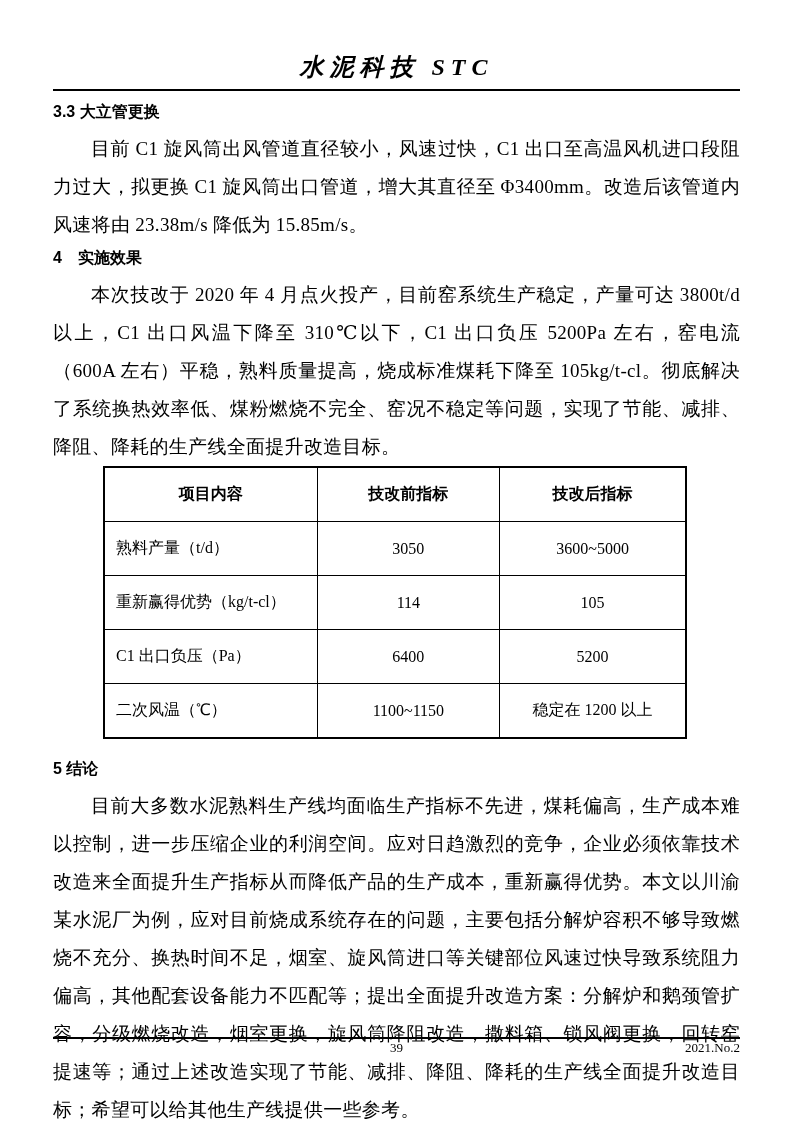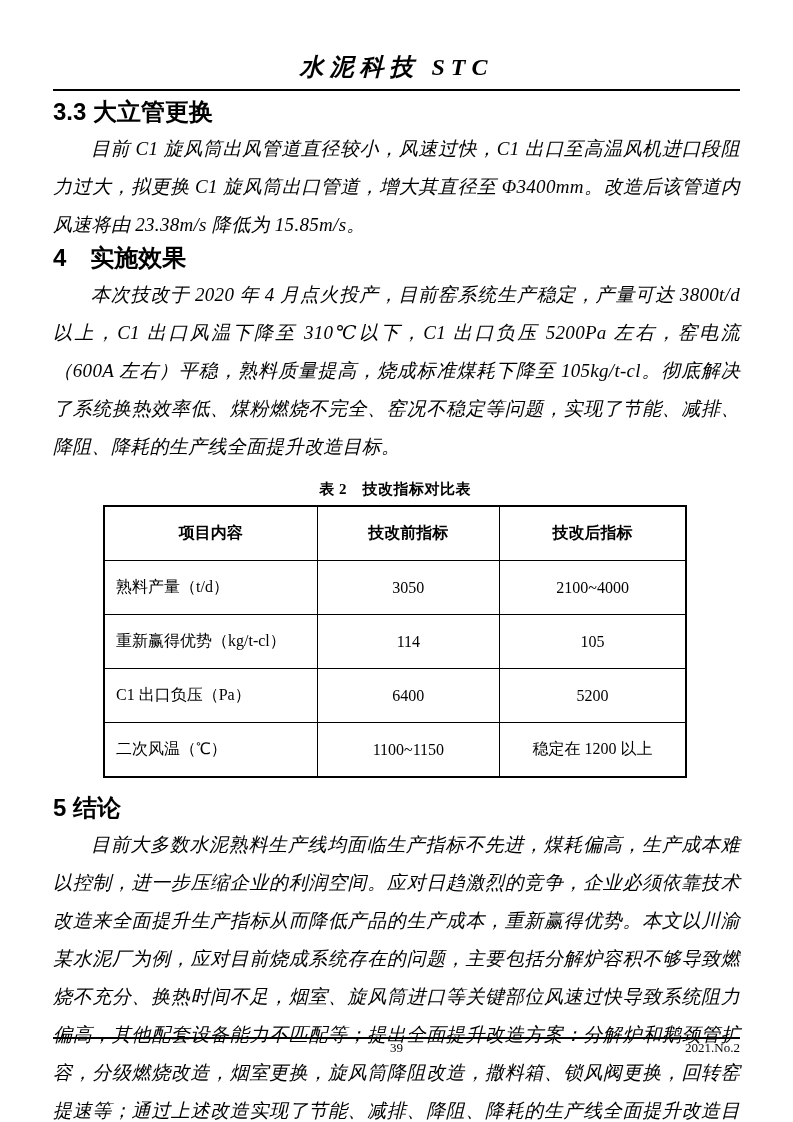--- a/index.html
+++ b/index.html
@@ -28,36 +28,35 @@
   }
   .header-rule {
     border: none;
     border-top: 2.5px solid #000;
     margin: 5px 0 0 0;
   }
   
   .sec-heading {
     font-family: "Liberation Sans", "DejaVu Sans", sans-serif;
     font-weight: 700;
-    font-size: 24px;
+    font-size: 16px;
     line-height: 27px;
     margin: 0;
   }
   .sec-heading.h33 { margin-top: 7px; }
   .sec-heading.h4  { margin-top: 0; }
   .sec-heading.h5  { margin-top: 16px; }
   
   .body-par {
     font-size: 19px;
     line-height: 38px;
     text-align: justify;
     text-indent: 2em;
     margin: 5px 0 0 0;
     letter-spacing: 0.3px;
-    font-style: italic;
   }
   
   .table-caption {
     font-size: 15px;
     font-weight: 600;
     text-align: center;
     width: 584px;
     margin: 14px 0 6px 50px;
     letter-spacing: 0.5px;
   }
@@ -115,40 +114,39 @@
 
   <div class="journal-title">水泥科技 STC</div>
   <hr class="header-rule">
 
   <h2 class="sec-heading h33">3.3 大立管更换</h2>
   <p class="body-par">目前 C1 旋风筒出风管道直径较小，风速过快，C1 出口至高温风机进口段阻力过大，拟更换 C1 旋风筒出口管道，增大其直径至 Φ3400mm。改造后该管道内风速将由 23.38m/s 降低为 15.85m/s。</p>
 
   <h2 class="sec-heading h4">4　实施效果</h2>
   <p class="body-par">本次技改于 2020 年 4 月点火投产，目前窑系统生产稳定，产量可达 3800t/d 以上，C1 出口风温下降至 310℃以下，C1 出口负压 5200Pa 左右，窑电流（600A 左右）平稳，熟料质量提高，烧成标准煤耗下降至 105kg/t-cl。彻底解决了系统换热效率低、煤粉燃烧不完全、窑况不稳定等问题，实现了节能、减排、降阻、降耗的生产线全面提升改造目标。</p>
 
-  <div class="table-caption">表 2　技改指标对比表</div>
 
   <table class="indicators">
     <colgroup>
       <col class="c0">
         <col class="c1">
         <col class="c2">
     </colgroup>
     <thead>
       <tr>
         <th>项目内容</th>
         <th>技改前指标</th>
         <th>技改后指标</th>
       </tr>
     </thead>
     <tbody>
       <tr>
         <td class="c0">熟料产量（t/d）</td>
         <td>3050</td>
-        <td>2100~4000</td>
+        <td>3600~5000</td>
       </tr>
       <tr>
         <td class="c0">重新赢得优势（kg/t-cl）</td>
         <td>114</td>
         <td>105</td>
       </tr>
       <tr>
         <td class="c0">C1 出口负压（Pa）</td>
         <td>6400</td>
         <td>5200</td>

